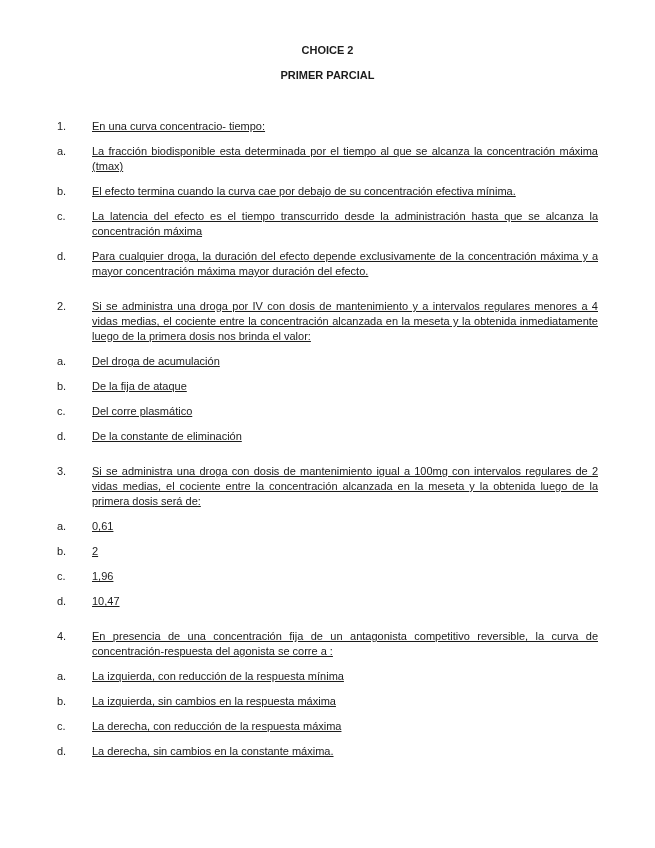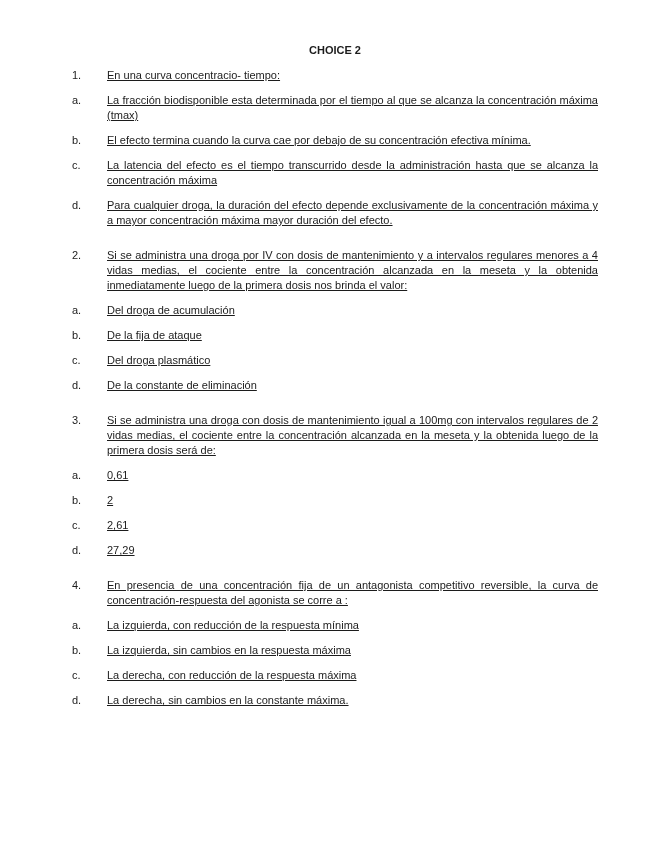--- a/index.html
+++ b/index.html
@@ -11,21 +11,21 @@
     width: 655px;
     height: 848px;
     overflow: hidden;
     font-family: "Liberation Sans", sans-serif;
     color: #1c1c1c;
   }
   .page {
     box-sizing: border-box;
     width: 655px;
     height: 848px;
-    padding: 43px 57px 0 72px;
+    padding: 43px 57px 0 57px;
     background: #ffffff;
   }
   .doc-title, .doc-subtitle {
     text-align: center;
     font-weight: bold;
     font-size: 11px;
     line-height: 15px;
     margin: 0;
   }
   .doc-title { margin-bottom: 10px; }
@@ -45,20 +45,21 @@
     flex: 1;
     text-align: justify;
     text-decoration: underline;
   }
 </style>
 </head>
 <body>
 
 <div class="page">
   <p class="doc-title">CHOICE 2</p>
+  <p class="doc-subtitle">PRIMER PARCIAL</p>
 
   <div class="question">
     <div class="row">
       <span class="label">1.</span>
       <span class="text">En una curva concentracio- tiempo:</span>
     </div>
     <div class="row">
       <span class="label">a.</span>
       <span class="text">La fracción biodisponible esta determinada por el tiempo al que se alcanza la concentración máxima (tmax)</span>
     </div>
@@ -84,21 +85,21 @@
     <div class="row">
       <span class="label">a.</span>
       <span class="text">Del droga de acumulación</span>
     </div>
     <div class="row">
       <span class="label">b.</span>
       <span class="text">De la fija de ataque</span>
     </div>
     <div class="row">
       <span class="label">c.</span>
-      <span class="text">Del droga plasmático</span>
+      <span class="text">Del corre plasmático</span>
     </div>
     <div class="row">
       <span class="label">d.</span>
       <span class="text">De la constante de eliminación</span>
     </div>
   </div>
 
   <div class="question">
     <div class="row">
       <span class="label">3.</span>
@@ -107,25 +108,25 @@
     <div class="row">
       <span class="label">a.</span>
       <span class="text">0,61</span>
     </div>
     <div class="row">
       <span class="label">b.</span>
       <span class="text">2</span>
     </div>
     <div class="row">
       <span class="label">c.</span>
-      <span class="text">2,61</span>
+      <span class="text">1,96</span>
     </div>
     <div class="row">
       <span class="label">d.</span>
-      <span class="text">27,29</span>
+      <span class="text">10,47</span>
     </div>
   </div>
 
   <div class="question">
     <div class="row">
       <span class="label">4.</span>
       <span class="text">En presencia de una concentración fija de un antagonista competitivo reversible, la curva de concentración-respuesta del agonista se corre a :</span>
     </div>
     <div class="row">
       <span class="label">a.</span>

